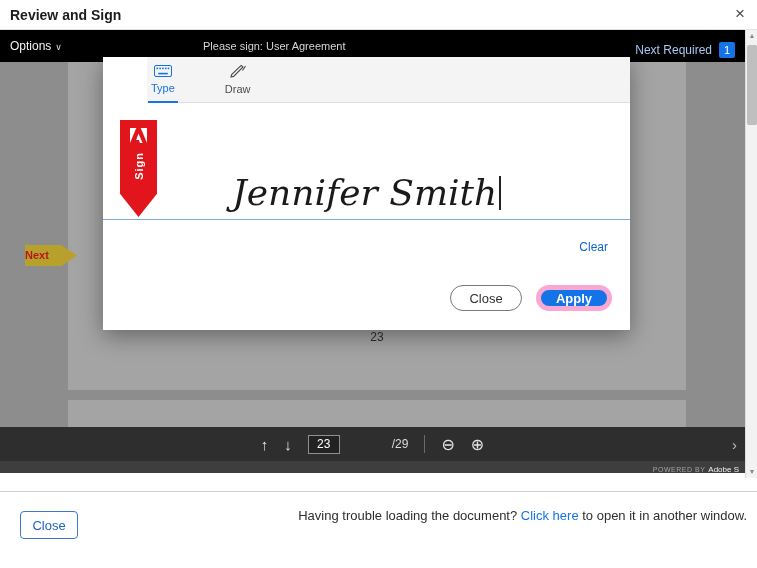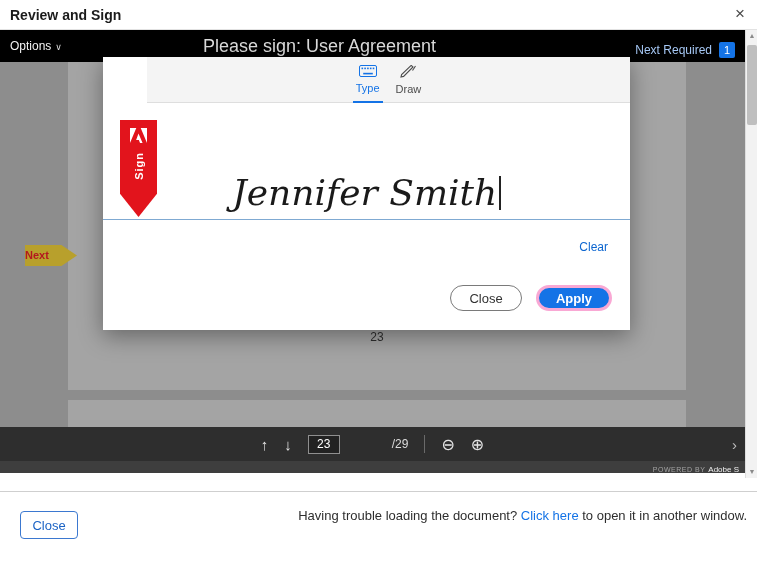--- a/index.html
+++ b/index.html
@@ -14,21 +14,21 @@
                font-weight:bold; color:#1b1b1b; }
   .dlg-close { position:absolute; right:8px; top:0; line-height:28px; font-size:17px;
                color:#4a4a4a; cursor:pointer; padding:0 4px; }
 
   
   .sign-toolbar { position:absolute; top:30px; left:0; right:0; height:32px; background:#000000;
                   z-index:10; color:#fff; }
   .options { position:absolute; left:10px; top:0; line-height:32px; font-size:12px; color:#f2f2f2;
              cursor:pointer; }
   .options .chev { font-size:9px; margin-left:4px; color:#dcdcdc; }
-  .doc-title { position:absolute; left:203px; top:0; line-height:32px; font-size:18px; color:#dedede; }
+  .doc-title { position:absolute; left:203px; top:0; line-height:32px; font-size:11px; color:#dedede; }
   .next-required { position:absolute; right:22px; top:0; height:40px; display:flex; align-items:center;
                    gap:7px; }
   .next-required .lbl { font-size:12px; color:#a6c8f5; }
   .next-required .badge { width:16px; height:16px; background:#1473e6; color:#fff; font-size:11px;
                           display:flex; align-items:center; justify-content:center; border-radius:2px; }
 
   
   .viewport { position:absolute; top:62px; left:0; right:12px; height:399px; background:#8d8d8d;
               overflow:hidden; }
   .page1 { position:absolute; left:68px; width:618px; top:0; height:328px; background:#a4a4a4; }
@@ -37,21 +37,21 @@
   .page2 { position:absolute; left:68px; width:618px; top:338px; height:61px; background:#a4a4a4; }
   .next-flag { position:absolute; left:25px; top:183px; width:52px; height:21px; background:#b8a02c;
                clip-path:polygon(0 0,70% 0,100% 50%,70% 100%,0 100%); cursor:pointer; }
   .next-flag span { display:block; line-height:21px; font-size:11px; font-weight:bold;
                     color:#b3181f; }
 
   
   .sig-dlg { position:absolute; left:103px; top:57px; width:527px; height:273px; background:#fff;
              box-shadow:0 6px 22px rgba(0,0,0,.38); z-index:30; }
   .sig-head { position:relative; height:46px; background:#f4f4f4; border-bottom:1px solid #dedede;
-              display:flex; justify-content:center; gap:8px;margin-left:44px; }
+              display:flex; justify-content:flex-start; gap:42px;margin-left:44px; }
   .tab { position:relative; display:flex; flex-direction:column; align-items:center; justify-content:center;
          gap:3px; padding:0 4px; font-size:11px; color:#4c4c4c; cursor:pointer; height:100%; }
   .tab.active { color:#1473e6; }
   .tab.active::after { content:""; position:absolute; bottom:-1px; left:1px; right:1px; height:2px;
                        background:#1473e6; }
   .sig-body { position:relative; height:226px; }
   .ribbon { position:absolute; left:17px; top:17px; width:37px; height:97px; background:#e2141c;
             clip-path:polygon(0 0,100% 0,100% 76%,50% 100%,0 76%); display:flex; flex-direction:column;
             align-items:center; }
   .ribbon svg { margin-top:8px; }
@@ -61,21 +61,21 @@
               font-family:"DejaVu Serif", serif; font-style:italic; font-size:36px; color:#1a1a1a;
               line-height:52px; }
   .caret { display:inline-block; width:1.5px; height:34px; background:#222; vertical-align:-5px;
            margin-left:2px; }
   .sig-line { position:absolute; left:0; right:0; top:116px; border-top:1px solid #7fa9d2; }
   .clear-link { position:absolute; right:22px; top:137px; font-size:12px; color:#0d66d0; cursor:pointer; }
   .btn-row { position:absolute; right:18px; top:182px; display:flex; gap:14px; }
   .btn { height:26px; border-radius:14px; font-size:13px; font-family:"Liberation Sans",sans-serif;
          cursor:pointer; display:flex; align-items:center; justify-content:center; }
   .btn-close { width:72px; background:#fff; border:1px solid #7a7a7a; color:#323232; }
-  .btn-apply { width:76px; background:#1473e6; border:3px solid #f9a8d4; color:#fff; font-weight:bold; }
+  .btn-apply { width:76px; background:#1473e6; border:5px solid #f9a8d4; color:#fff; font-weight:bold; }
 
   
   .pdf-toolbar { position:absolute; top:427px; left:0; right:12px; height:34px; background:#2e2e2e;
                  z-index:20; display:flex; align-items:center; justify-content:center; gap:16px;
                  color:#e3e3e3; }
   .pdf-toolbar .nav { font-size:15px; color:#e3e3e3; cursor:pointer; }
   .page-input { width:32px; height:19px; background:#222; border:1px solid #8f8f8f; color:#fff;
                 text-align:center; font-size:12px; font-family:"Liberation Sans",sans-serif; }
   .page-total { font-size:12px; color:#dcdcdc;margin-left:36px; }
   .tb-divider { width:1px; height:18px; background:#6a6a6a; }

